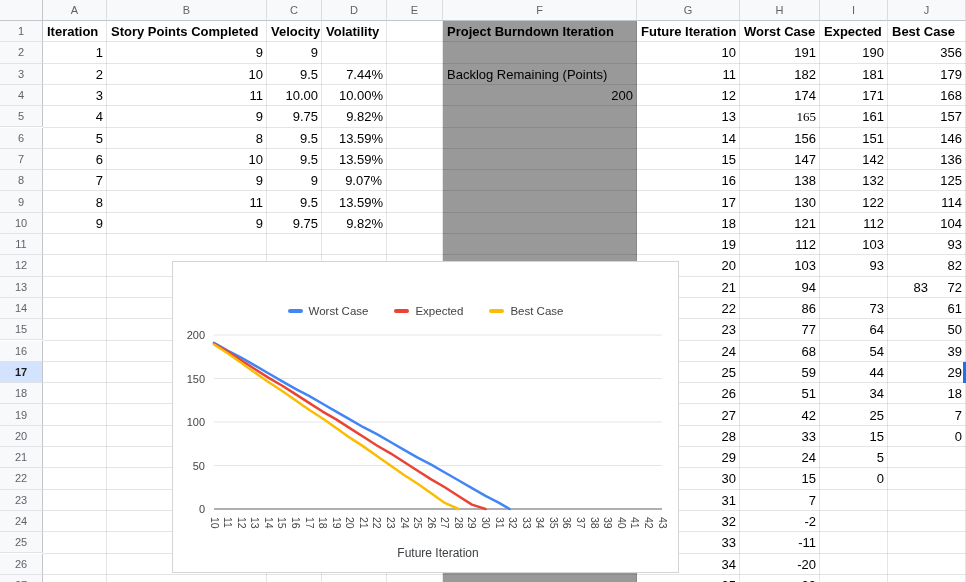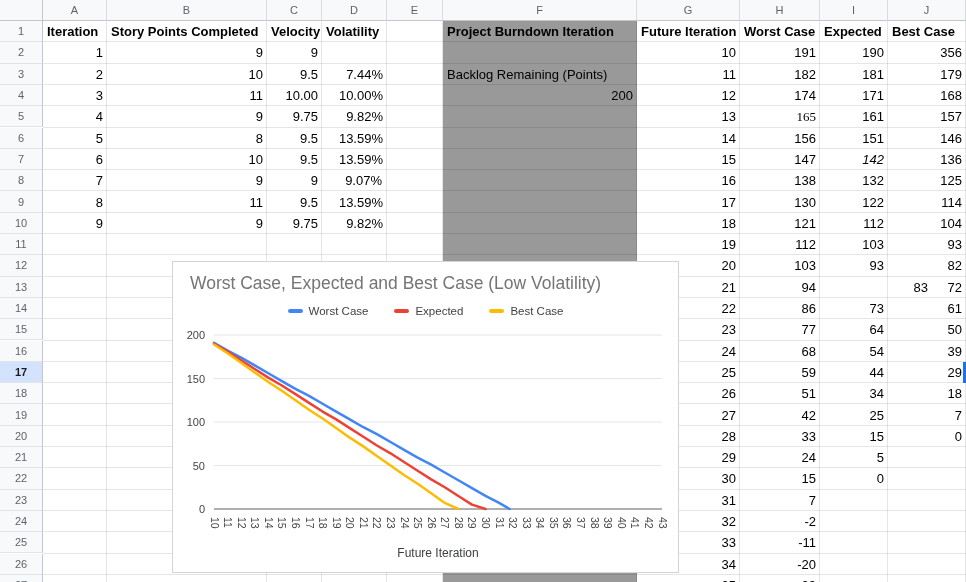--- a/index.html
+++ b/index.html
@@ -167,21 +167,21 @@
       <div class="cell right" style="left: 637px; width: 103px; top: 127.5px; height: 21.3px;">14</div>
       <div class="cell right" style="left: 740px; width: 80px; top: 127.5px; height: 21.3px;">156</div>
       <div class="cell right" style="left: 820px; width: 68px; top: 127.5px; height: 21.3px;">151</div>
       <div class="cell right" style="left: 888px; width: 78px; top: 127.5px; height: 21.3px;">146</div>
       <div class="cell right" style="left: 43px; width: 64px; top: 148.8px; height: 21.3px;">6</div>
       <div class="cell right" style="left: 107px; width: 160px; top: 148.8px; height: 21.3px;">10</div>
       <div class="cell right" style="left: 267px; width: 55px; top: 148.8px; height: 21.3px;">9.5</div>
       <div class="cell right" style="left: 322px; width: 65px; top: 148.8px; height: 21.3px;">13.59%</div>
       <div class="cell right" style="left: 637px; width: 103px; top: 148.8px; height: 21.3px;">15</div>
       <div class="cell right" style="left: 740px; width: 80px; top: 148.8px; height: 21.3px;">147</div>
-      <div class="cell right" style="left: 820px; width: 68px; top: 148.8px; height: 21.3px; font-style: italic;">142</div>
+      <div class="cell right" style="left: 820px; width: 68px; top: 148.8px; height: 21.3px;">142</div>
       <div class="cell right" style="left: 888px; width: 78px; top: 148.8px; height: 21.3px;">136</div>
       <div class="cell right" style="left: 43px; width: 64px; top: 170.1px; height: 21.3px;">7</div>
       <div class="cell right" style="left: 107px; width: 160px; top: 170.1px; height: 21.3px;">9</div>
       <div class="cell right" style="left: 267px; width: 55px; top: 170.1px; height: 21.3px;">9</div>
       <div class="cell right" style="left: 321px; width: 65px; top: 170.1px; height: 21.3px;">9.07%</div>
       <div class="cell right" style="left: 637px; width: 103px; top: 170.1px; height: 21.3px;">16</div>
       <div class="cell right" style="left: 740px; width: 80px; top: 170.1px; height: 21.3px;">138</div>
       <div class="cell right" style="left: 820px; width: 68px; top: 170.1px; height: 21.3px;">132</div>
       <div class="cell right" style="left: 888px; width: 78px; top: 170.1px; height: 21.3px;">125</div>
       <div class="cell right" style="left: 43px; width: 64px; top: 191.4px; height: 21.3px;">8</div>
@@ -253,21 +253,20 @@
       <div class="cell right" style="left: 637px; width: 103px; top: 532.2px; height: 21.3px;">33</div>
       <div class="cell right" style="left: 740px; width: 80px; top: 532.2px; height: 21.3px;">-11</div>
       <div class="cell right" style="left: 637px; width: 103px; top: 553.5px; height: 21.3px;">34</div>
       <div class="cell right" style="left: 740px; width: 80px; top: 553.5px; height: 21.3px;">-20</div>
       <div class="cell right" style="left: 637px; width: 103px; top: 574.8px; height: 21.3px;">35</div>
       <div class="cell right" style="left: 740px; width: 80px; top: 574.8px; height: 21.3px;">-29</div>
     </div>
   <div class="selbar" id="selbar" style="left: 963px; width: 3px; top: 361.8px; height: 21.3px;"></div>
 
   <div class="chart" id="chartBox">
-    <div class="chart-title">Worst Case, Expected and Best Case (Low Volatility)</div>
     <div class="legend" id="legend">
         <div class="legend-item">
           <div class="swatch" style="background: rgb(66, 133, 244);"></div>
           <span>Worst Case</span>
         </div>
         <div class="legend-item">
           <div class="swatch" style="background: rgb(234, 67, 53);"></div>
           <span>Expected</span>
         </div>
         <div class="legend-item">

